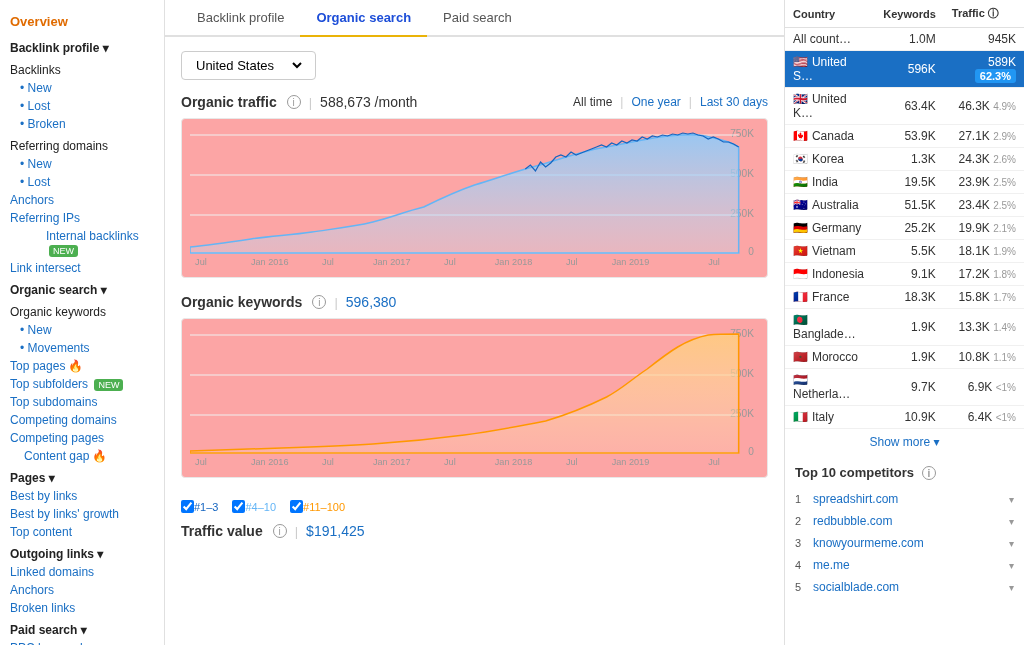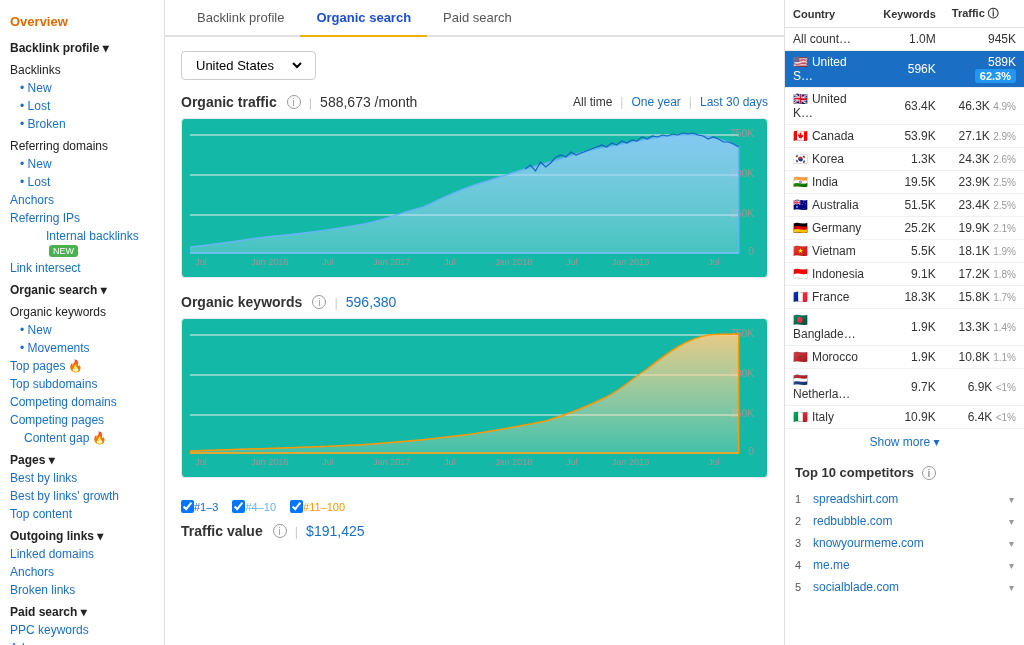--- a/index.html
+++ b/index.html
@@ -135,21 +135,21 @@
     }
     .time-separator { color: #ccc; }
 
     
     .chart-container {
       border: 1px solid #e8e8e8;
       border-radius: 4px;
       margin-bottom: 16px;
       padding: 8px 8px 0 8px;
       position: relative;
-      background: #14b8a6;
+      background: #fca5a5;
     }
     .chart-svg {
       width: 100%;
     }
 
     
     .legend {
       display: flex;
       gap: 14px;
       padding: 6px 0;
@@ -263,20 +263,21 @@
   <a class="sidebar-link" style="padding-left:10px;">Anchors</a>
   <a class="sidebar-link" style="padding-left:10px;">Referring IPs</a>
   <a class="sidebar-link" style="padding-left:10px;margin-left:36px;">Internal backlinks <span class="sidebar-badge">NEW</span></a>
   <a class="sidebar-link" style="padding-left:10px;">Link intersect</a>
 
   <div class="sidebar-section-title">Organic search ▾</div>
   <div class="sidebar-section-title" style="font-weight:normal;padding-left:10px;">Organic keywords</div>
   <a class="sidebar-link sub">• New</a>
   <a class="sidebar-link sub">• Movements</a>
   <a class="sidebar-link" style="padding-left:10px;">Top pages 🔥</a>
+  <a class="sidebar-link" style="padding-left:10px;">Top subfolders <span class="sidebar-badge">NEW</span></a>
   <a class="sidebar-link" style="padding-left:10px;">Top subdomains</a>
   <a class="sidebar-link" style="padding-left:10px;">Competing domains</a>
   <a class="sidebar-link" style="padding-left:10px;">Competing pages</a>
   <a class="sidebar-link" style="padding-left:24px;">Content gap 🔥</a>
 
   <div class="sidebar-section-title">Pages ▾</div>
   <a class="sidebar-link" style="padding-left:10px;">Best by links</a>
   <a class="sidebar-link" style="padding-left:10px;">Best by links' growth</a>
   <a class="sidebar-link" style="padding-left:10px;">Top content</a>
 

